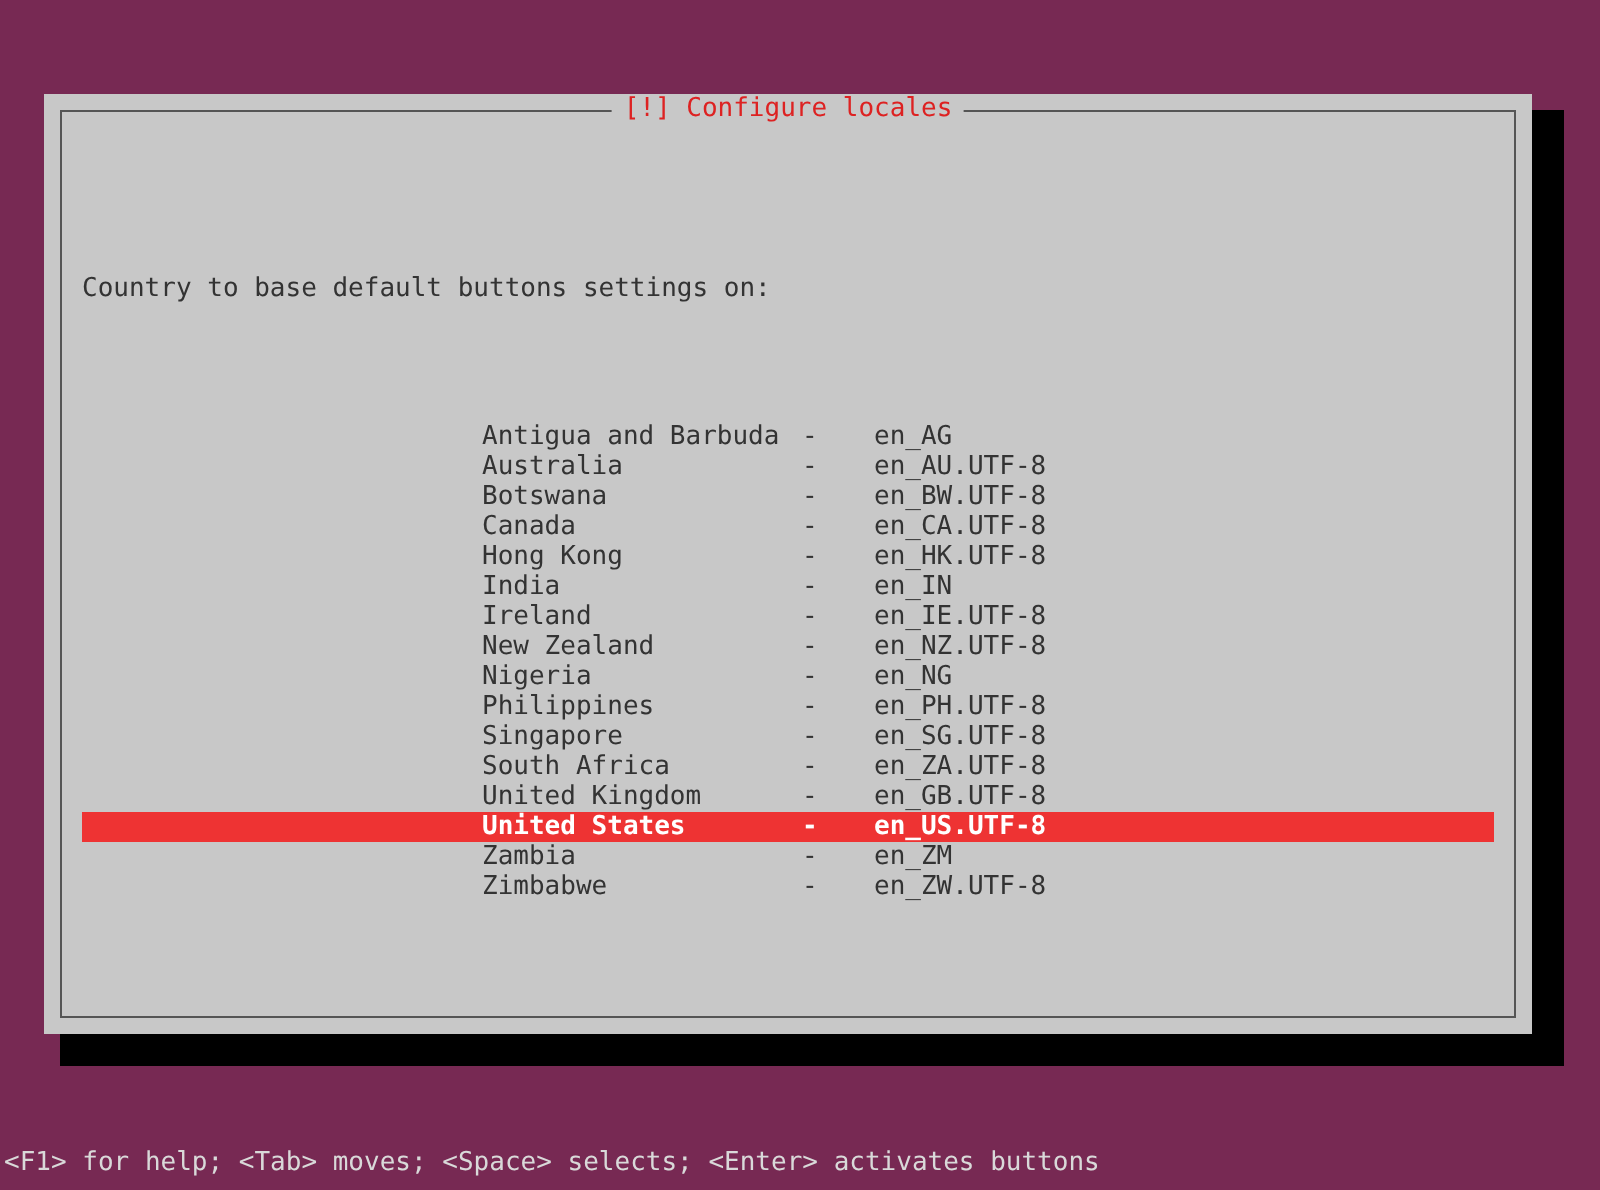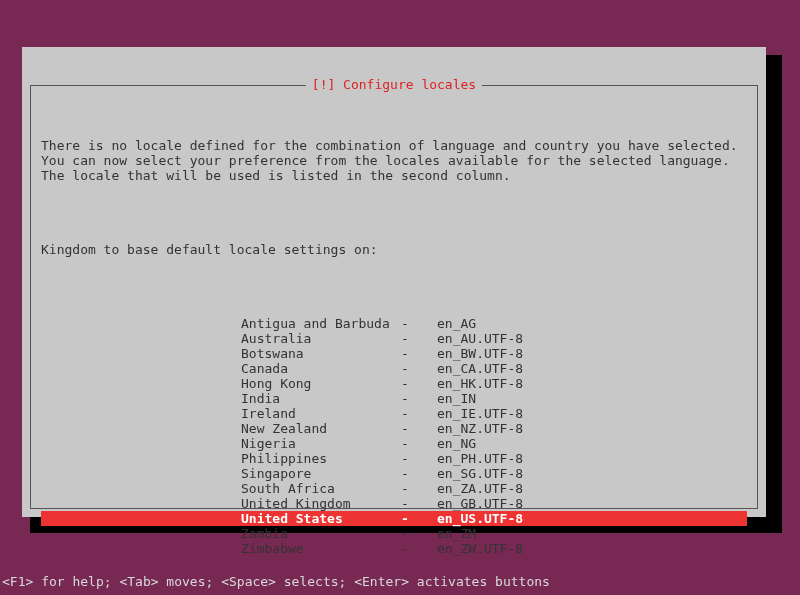--- a/index.html
+++ b/index.html
@@ -38,21 +38,20 @@
     box-sizing: border-box;
   }
   .dialog-inner {
     position: absolute;
     left: 4px;
     top: 4px;
     right: 4px;
     bottom: 4px;
     border: 1px solid #555;
     box-sizing: border-box;
-    margin-top: 30px;
   }
   .title {
     position: absolute;
     top: -9px;
     left: 50%;
     transform: translateX(-50%);
     background: #c8c8c8;
     padding: 0 6px;
     color: #d22;
     font-weight: normal;
@@ -120,25 +119,22 @@
 
 <div class="screen">
 
   <div class="shadow"></div>
 
   <div class="dialog">
     <div class="dialog-inner">
       <div class="title">[!] Configure locales</div>
 
       <div class="body">
-        <div class="para">There is no locale defined for the combination of language and country you have selected.
-You can now select your preference from the locales available for the selected language.
-The locale that will be used is listed in the second column.</div>
 
-        <div class="para prompt">Kingdom to base default locale settings on:</div>
+        <div class="para prompt">Country to base default buttons settings on:</div>
 
         <div class="list" id="locale-list"><div class="row"><span class="country">Antigua and Barbuda</span><span class="sep">-</span><span class="locale">en_AG</span></div><div class="row"><span class="country">Australia</span><span class="sep">-</span><span class="locale">en_AU.UTF-8</span></div><div class="row"><span class="country">Botswana</span><span class="sep">-</span><span class="locale">en_BW.UTF-8</span></div><div class="row"><span class="country">Canada</span><span class="sep">-</span><span class="locale">en_CA.UTF-8</span></div><div class="row"><span class="country">Hong Kong</span><span class="sep">-</span><span class="locale">en_HK.UTF-8</span></div><div class="row"><span class="country">India</span><span class="sep">-</span><span class="locale">en_IN</span></div><div class="row"><span class="country">Ireland</span><span class="sep">-</span><span class="locale">en_IE.UTF-8</span></div><div class="row"><span class="country">New Zealand</span><span class="sep">-</span><span class="locale">en_NZ.UTF-8</span></div><div class="row"><span class="country">Nigeria</span><span class="sep">-</span><span class="locale">en_NG</span></div><div class="row"><span class="country">Philippines</span><span class="sep">-</span><span class="locale">en_PH.UTF-8</span></div><div class="row"><span class="country">Singapore</span><span class="sep">-</span><span class="locale">en_SG.UTF-8</span></div><div class="row"><span class="country">South Africa</span><span class="sep">-</span><span class="locale">en_ZA.UTF-8</span></div><div class="row"><span class="country">United Kingdom</span><span class="sep">-</span><span class="locale">en_GB.UTF-8</span></div><div class="row selected"><span class="country">United States</span><span class="sep">-</span><span class="locale">en_US.UTF-8</span></div><div class="row"><span class="country">Zambia</span><span class="sep">-</span><span class="locale">en_ZM</span></div><div class="row"><span class="country">Zimbabwe</span><span class="sep">-</span><span class="locale">en_ZW.UTF-8</span></div></div>
 
         
       </div>
     </div>
   </div>
 
   <div class="statusbar">&lt;F1&gt; for help; &lt;Tab&gt; moves; &lt;Space&gt; selects; &lt;Enter&gt; activates buttons</div>
 </div>

